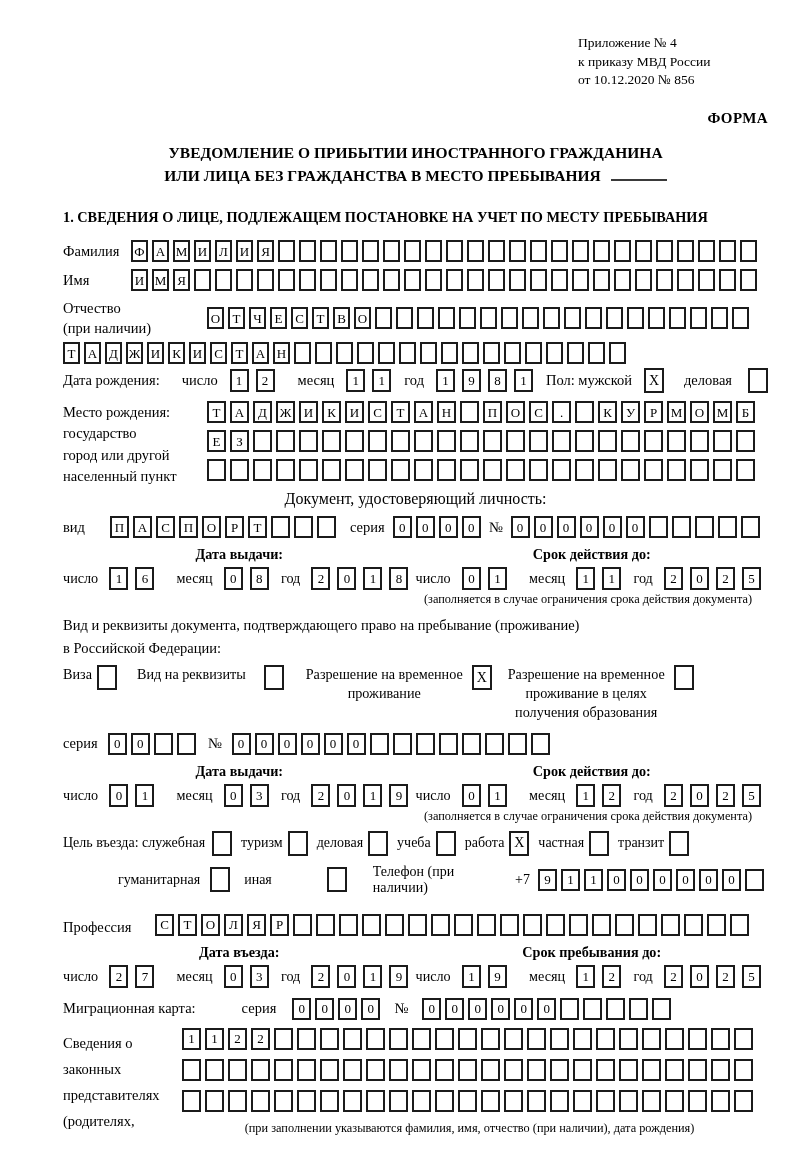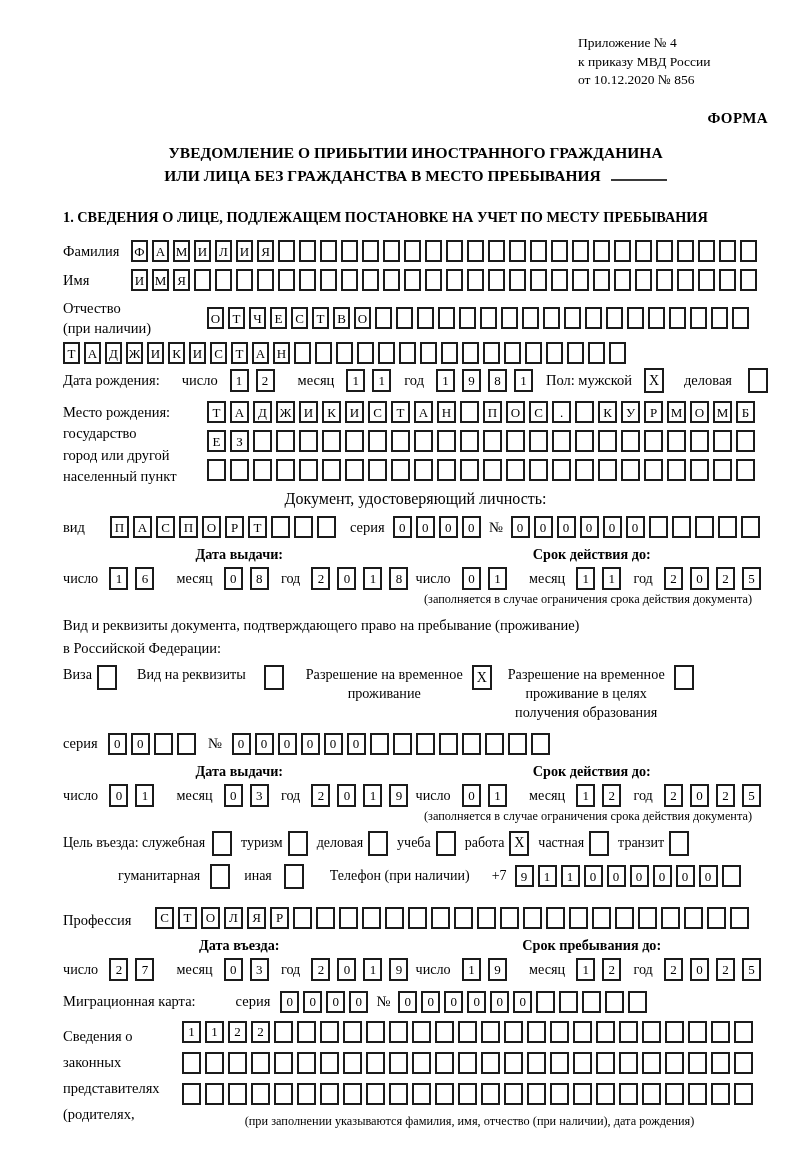--- a/index.html
+++ b/index.html
@@ -553,21 +553,21 @@
     </span>
     <span class="pitem">
       <span>транзит</span>
       <span class="cb"></span>
     </span>
   </div>
 
   <div class="purpose indent55 wide">
     <span>гуманитарная</span>
     <span class="cb" style="margin-left:10px;"></span>
-    <span class="pitem" style="margin-left:14px;">
+    <span class="pitem" style="margin-left:14px;gap:43px;">
       <span>иная</span>
       <span class="cb" style="margin-left:12px;"></span>
     </span>
     <span style="margin-left:26px;">Телефон (при наличии)</span>
     <span style="margin:0 8px 0 22px;">+7</span>
     <span class="cells">
         <span class="cell">9</span>
         <span class="cell">1</span>
         <span class="cell">1</span>
         <span class="cell">0</span>
@@ -652,21 +652,21 @@
         <span class="cells">
             <span class="cell">2</span>
             <span class="cell">0</span>
             <span class="cell">2</span>
             <span class="cell">5</span>
           </span>
       </div>
     </div>
   </div>
 
-  <div class="frow wide" style="margin:10px 0 8px 0;">
+  <div class="frow wide" style="margin:10px 0 8px 0;gap:6px;">
     <span>Миграционная карта:</span>
     <span style="margin:0 10px 0 40px;">серия</span>
     <span class="cells">
         <span class="cell">0</span>
         <span class="cell">0</span>
         <span class="cell">0</span>
         <span class="cell">0</span>
       </span>
     <span style="margin:0 8px 0 4px;">№</span>
     <span class="cells">

